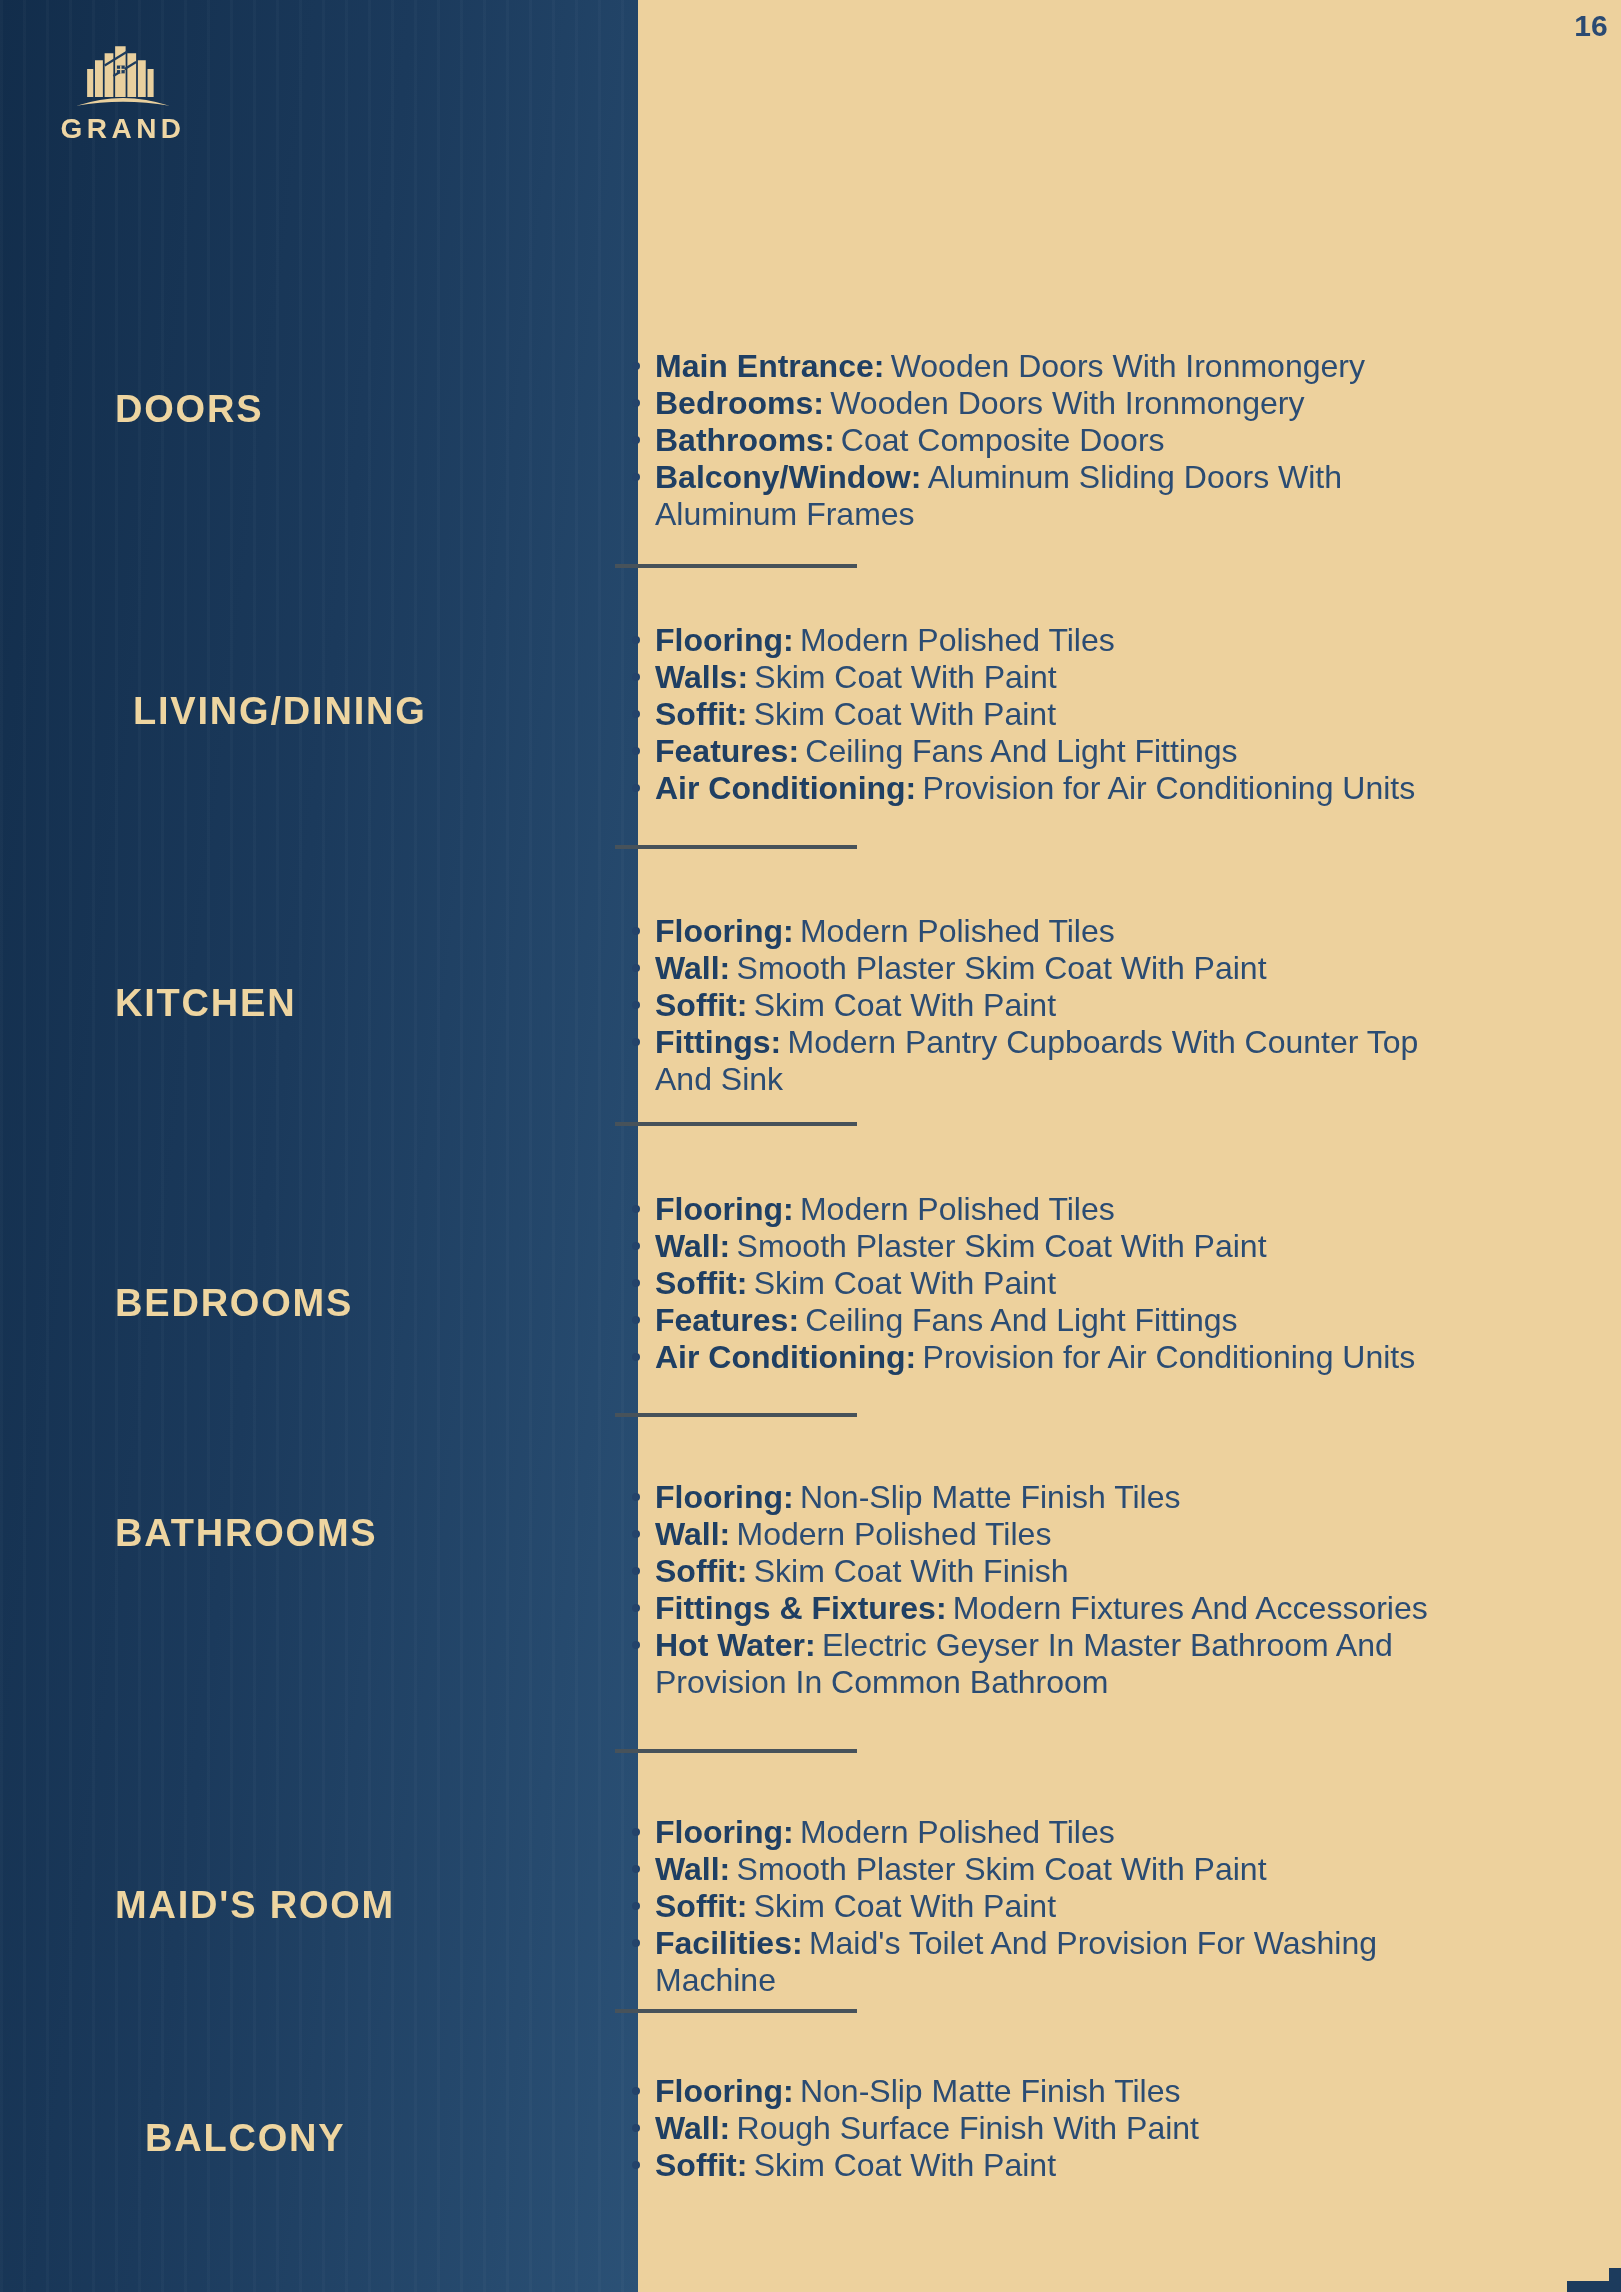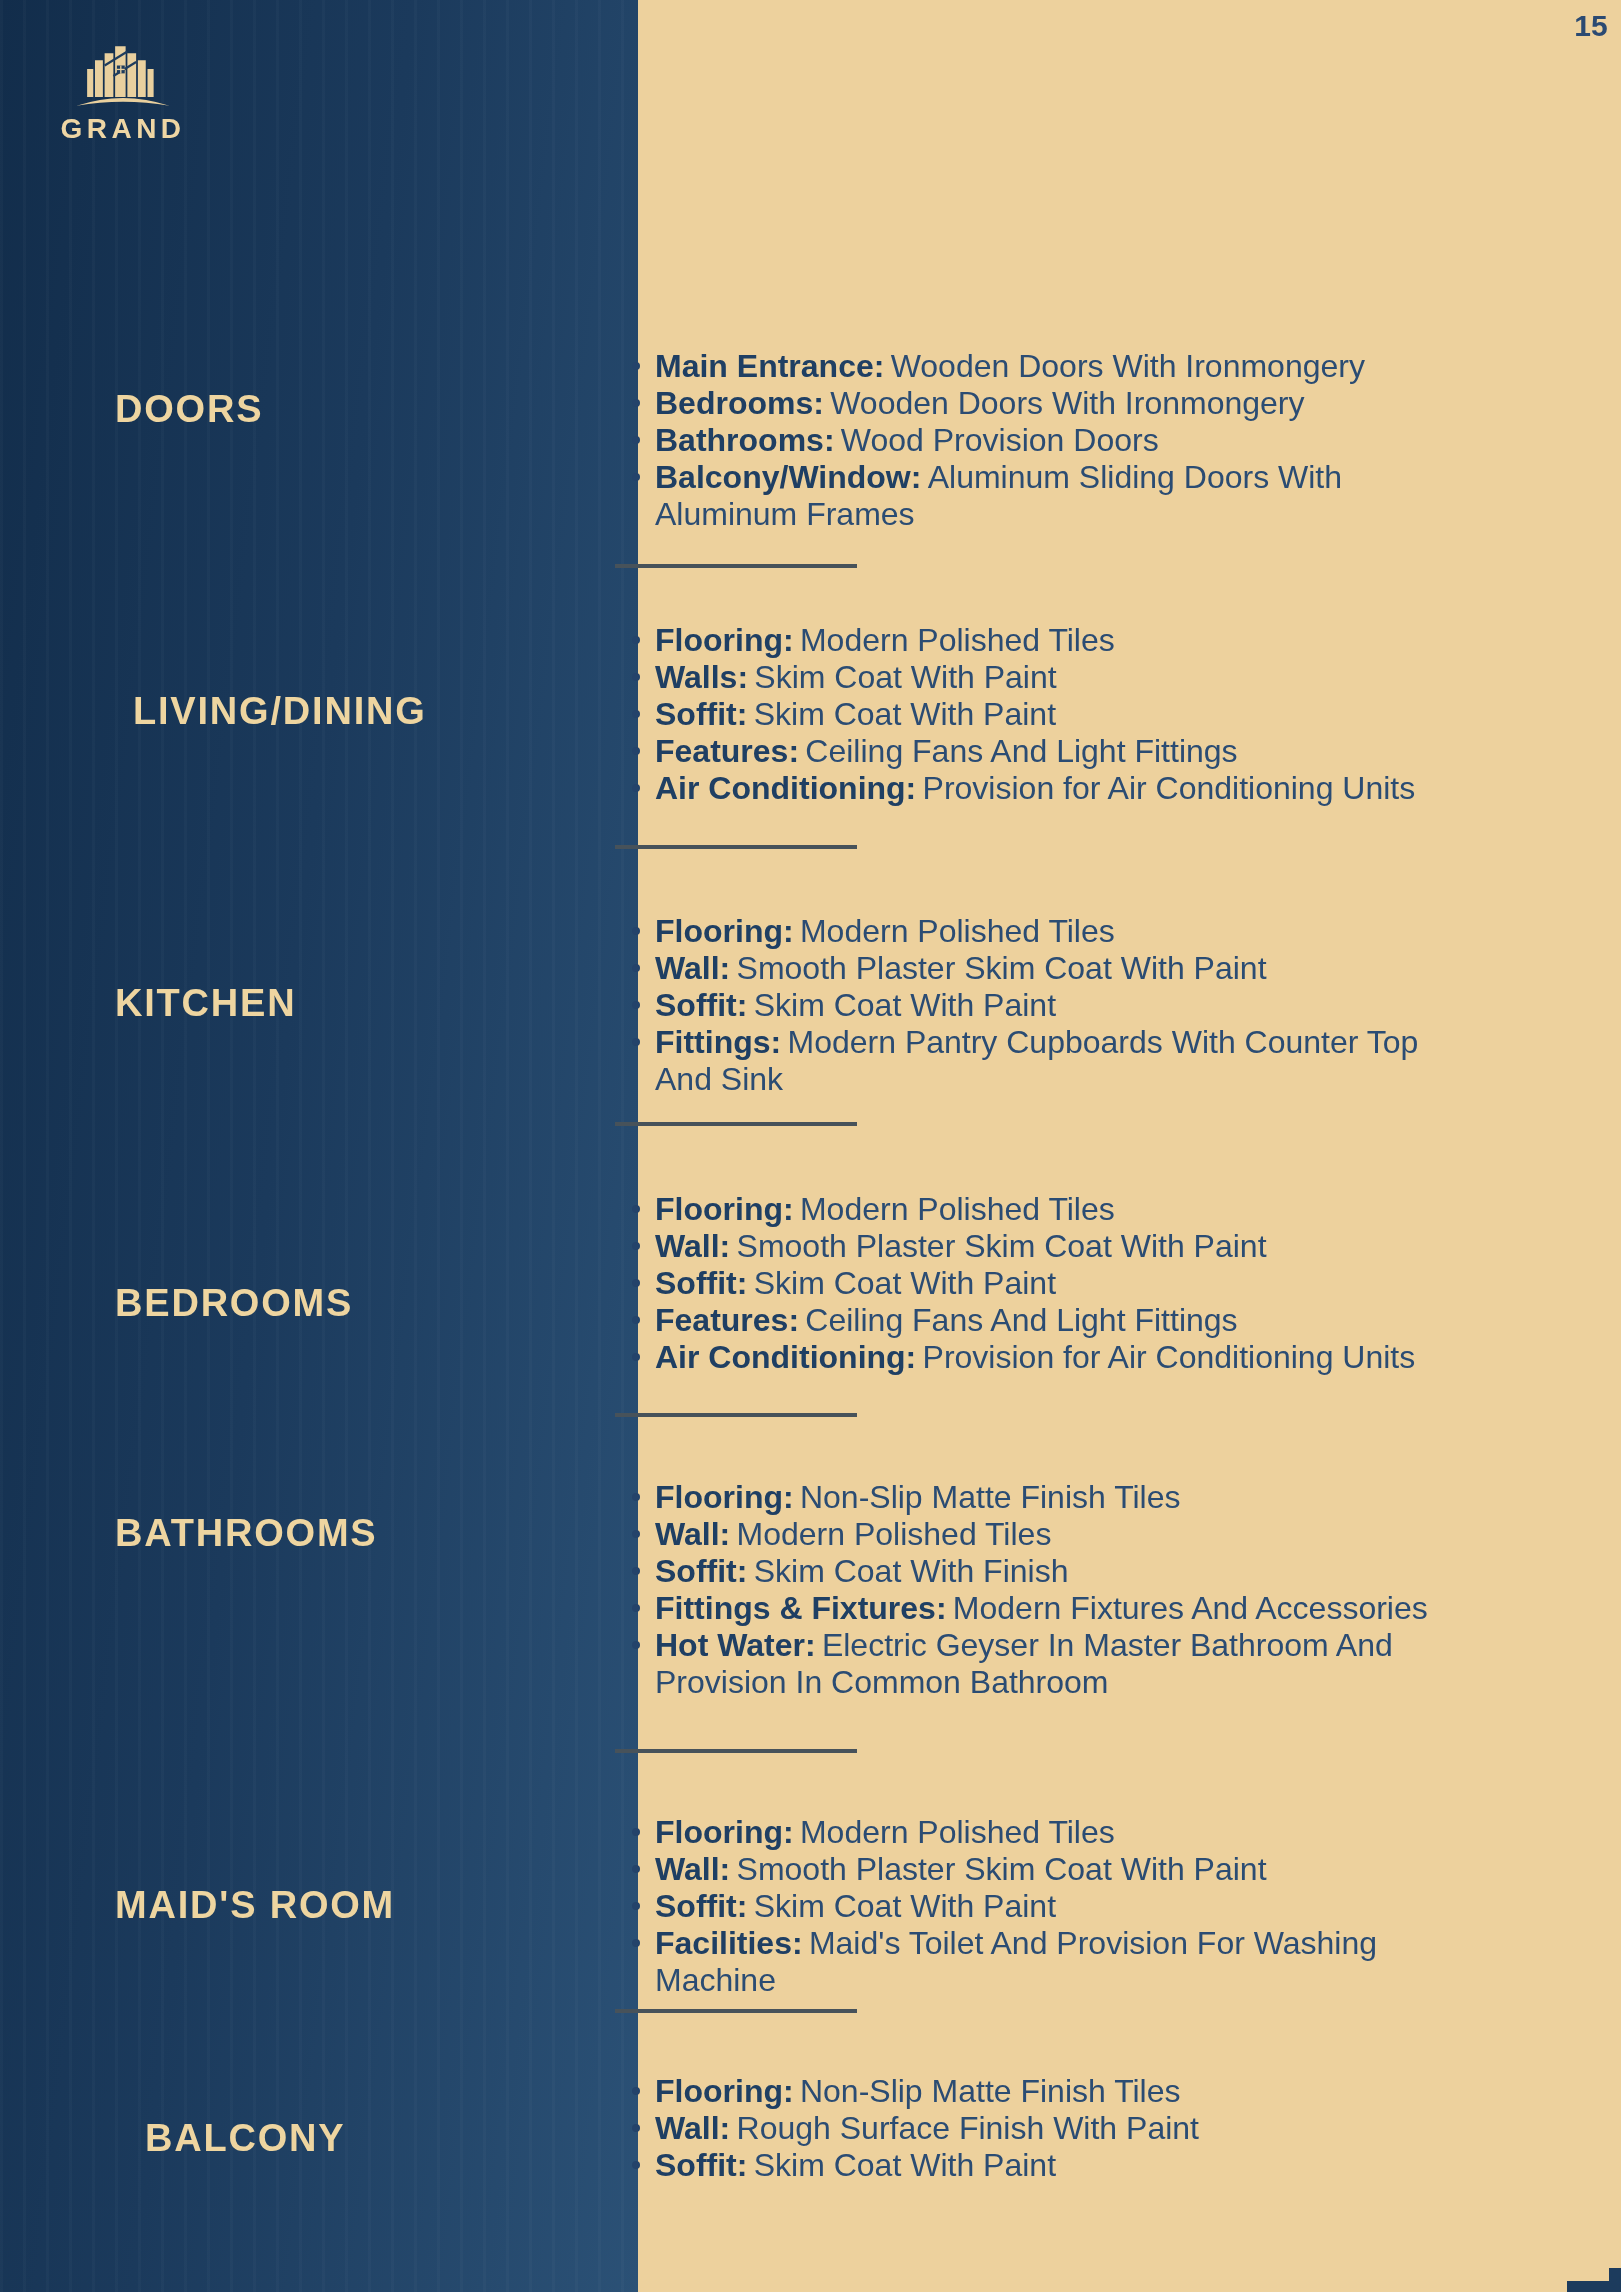--- a/index.html
+++ b/index.html
@@ -82,29 +82,29 @@
         <rect x="48" y="36" width="9" height="9" fill="#1e3c5e"></rect>
         <g stroke="#e9d09e" stroke-width="1.5">
           <line x1="52.5" y1="36" x2="52.5" y2="45"></line>
           <line x1="48" y1="40.5" x2="57" y2="40.5"></line>
         </g>
       </svg>
       <div class="logo-text">GRAND</div>
     </div>
   </aside>
 
-  <div class="page-number">15</div>
+  <div class="page-number">16</div>
 
 
   <main id="sections">
       <div class="side-label " style="top: 390px;">DOORS</div>
       <ul class="items" style="top: 340px;">
         <li><span class="dot"></span><strong>Main Entrance:</strong><span>Wooden Doors With Ironmongery</span></li>
         <li><span class="dot"></span><strong>Bedrooms:</strong><span>Wooden Doors With Ironmongery</span></li>
-        <li><span class="dot"></span><strong>Bathrooms:</strong><span>Wood Provision Doors</span></li>
+        <li><span class="dot"></span><strong>Bathrooms:</strong><span>Coat Composite Doors</span></li>
         <li><span class="dot"></span><strong>Balcony/Window:</strong><span>Aluminum Sliding Doors With Aluminum Frames</span></li>
       </ul>
       <div class="divider" style="top: 564px;"></div>
       <div class="side-label livingdining" style="top: 692px; margin-left: 8px;">LIVING/DINING</div>
       <ul class="items" style="top: 614px;">
         <li><span class="dot"></span><strong>Flooring:</strong><span>Modern Polished Tiles</span></li>
         <li><span class="dot"></span><strong>Walls:</strong><span>Skim Coat With Paint</span></li>
         <li><span class="dot"></span><strong>Soffit:</strong><span>Skim Coat With Paint</span></li>
         <li><span class="dot"></span><strong>Features:</strong><span>Ceiling Fans And Light Fittings</span></li>
         <li><span class="dot"></span><strong>Air Conditioning:</strong><span>Provision for Air Conditioning Units</span></li>

